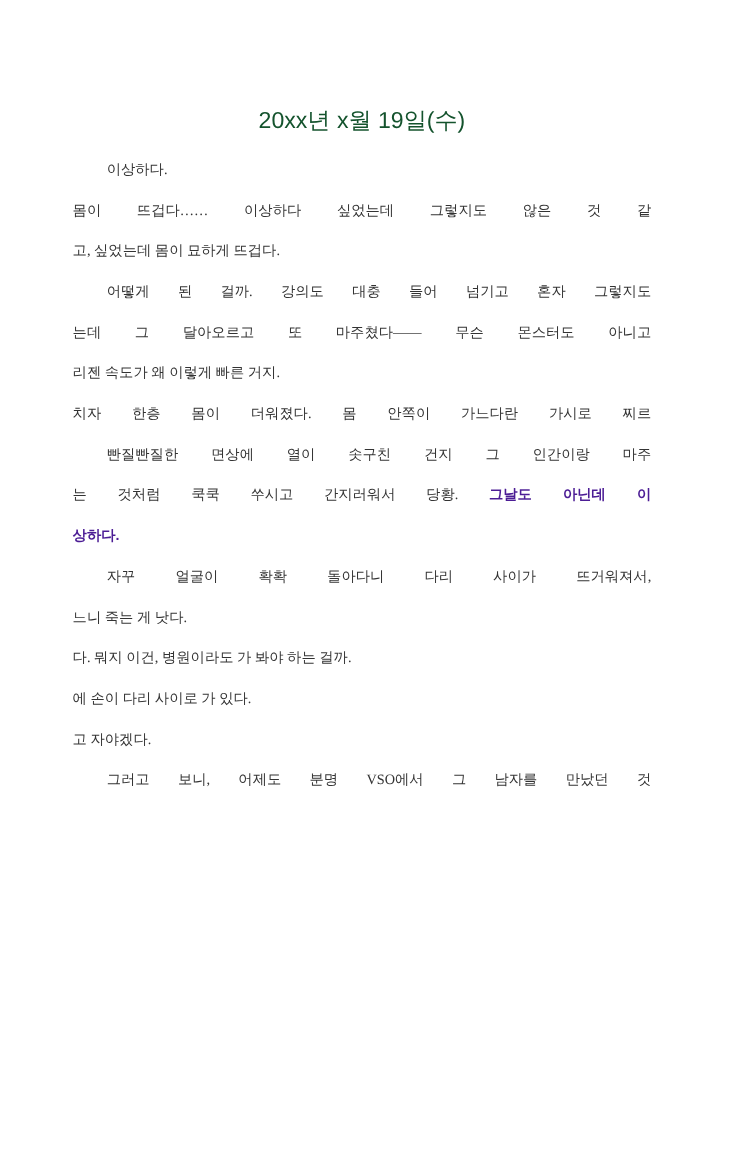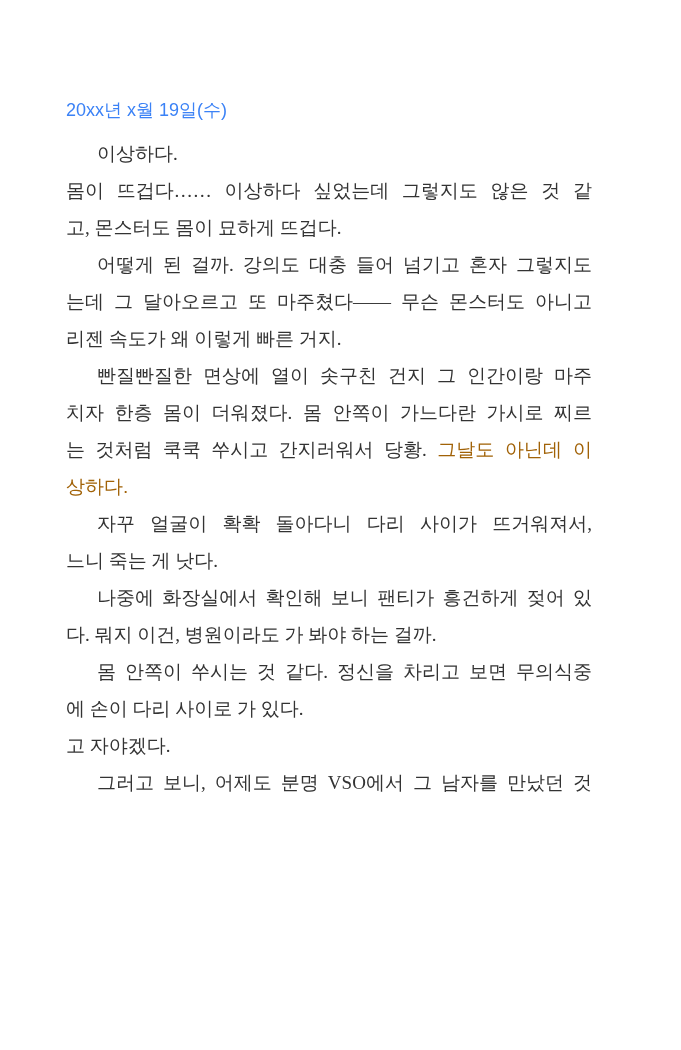--- a/index.html
+++ b/index.html
@@ -14,73 +14,71 @@
     background: #ffffff;
     overflow: hidden;
     font-family: "Liberation Serif", "DejaVu Serif", serif;
     color: #333333;
   }
   .diary-date {
     position: absolute;
     top: 97px;
     left: 66px;
     width: 526px;
-    text-align: left;
+    text-align: center;
     font-family: "Liberation Sans", "DejaVu Sans", sans-serif;
     font-weight: 500;
-    font-size: 18px;
+    font-size: 21px;
     line-height: 26px;
-    color: #3b82f6;
+    color: #14532d;
   }
   .text-block {
     position: absolute;
     top: 135px;
     left: 66px;
     width: 526px;
   }
   .line {
     height: 37px;
     line-height: 37px;
-    font-size: 19px;
+    font-size: 13px;
     overflow: hidden;
   }
   .line.justify {
     text-align: justify;
     text-align-last: justify;
   }
   .line.plain {
     white-space: nowrap;
   }
   .line.indent {
     text-indent: 31px;
   }
   .emph {
     font-family: "Liberation Sans", "DejaVu Sans", sans-serif;
-    font-weight: 400;
-    color: #a16207;
+    font-weight: 700;
+    color: #4c1d95;
   }
 </style>
 </head>
 <body>
 
 <div class="page">
   <div class="diary-date">20xx년 x월 19일(수)</div>
   <div class="text-block">
       <div class="line plain indent"><span>이상하다.</span></div>
       <div class="line justify"><span>몸이 뜨겁다…… 이상하다 싶었는데 그렇지도 않은 것 같</span></div>
-      <div class="line plain"><span>고, 몬스터도 몸이 묘하게 뜨겁다.</span></div>
+      <div class="line plain"><span>고, 싶었는데 몸이 묘하게 뜨겁다.</span></div>
       <div class="line justify indent"><span>어떻게 된 걸까. 강의도 대충 들어 넘기고 혼자 그렇지도</span></div>
       <div class="line justify"><span>는데 그 달아오르고 또 마주쳤다—— 무슨 몬스터도 아니고</span></div>
       <div class="line plain"><span>리젠 속도가 왜 이렇게 빠른 거지.</span></div>
+      <div class="line justify"><span>치자 한층 몸이 더워졌다. 몸 안쪽이 가느다란 가시로 찌르</span></div>
       <div class="line justify indent"><span>빤질빤질한 면상에 열이 솟구친 건지 그 인간이랑 마주</span></div>
-      <div class="line justify"><span>치자 한층 몸이 더워졌다. 몸 안쪽이 가느다란 가시로 찌르</span></div>
       <div class="line justify"><span>는 것처럼 쿡쿡 쑤시고 간지러워서 당황. </span><b class="emph">그날도 아닌데 이</b></div>
       <div class="line plain"><b class="emph">상하다.</b></div>
       <div class="line justify indent"><span>자꾸 얼굴이 확확 돌아다니 다리 사이가 뜨거워져서,</span></div>
       <div class="line plain"><span>느니 죽는 게 낫다.</span></div>
-      <div class="line justify indent"><span>나중에 화장실에서 확인해 보니 팬티가 흥건하게 젖어 있</span></div>
       <div class="line plain"><span>다. 뭐지 이건, 병원이라도 가 봐야 하는 걸까.</span></div>
-      <div class="line justify indent"><span>몸 안쪽이 쑤시는 것 같다. 정신을 차리고 보면 무의식중</span></div>
       <div class="line plain"><span>에 손이 다리 사이로 가 있다.</span></div>
       <div class="line plain"><span>고 자야겠다.</span></div>
       <div class="line justify indent"><span>그러고 보니, 어제도 분명 VSO에서 그 남자를 만났던 것</span></div>
     </div>
 </div>
 
 </body></html>

